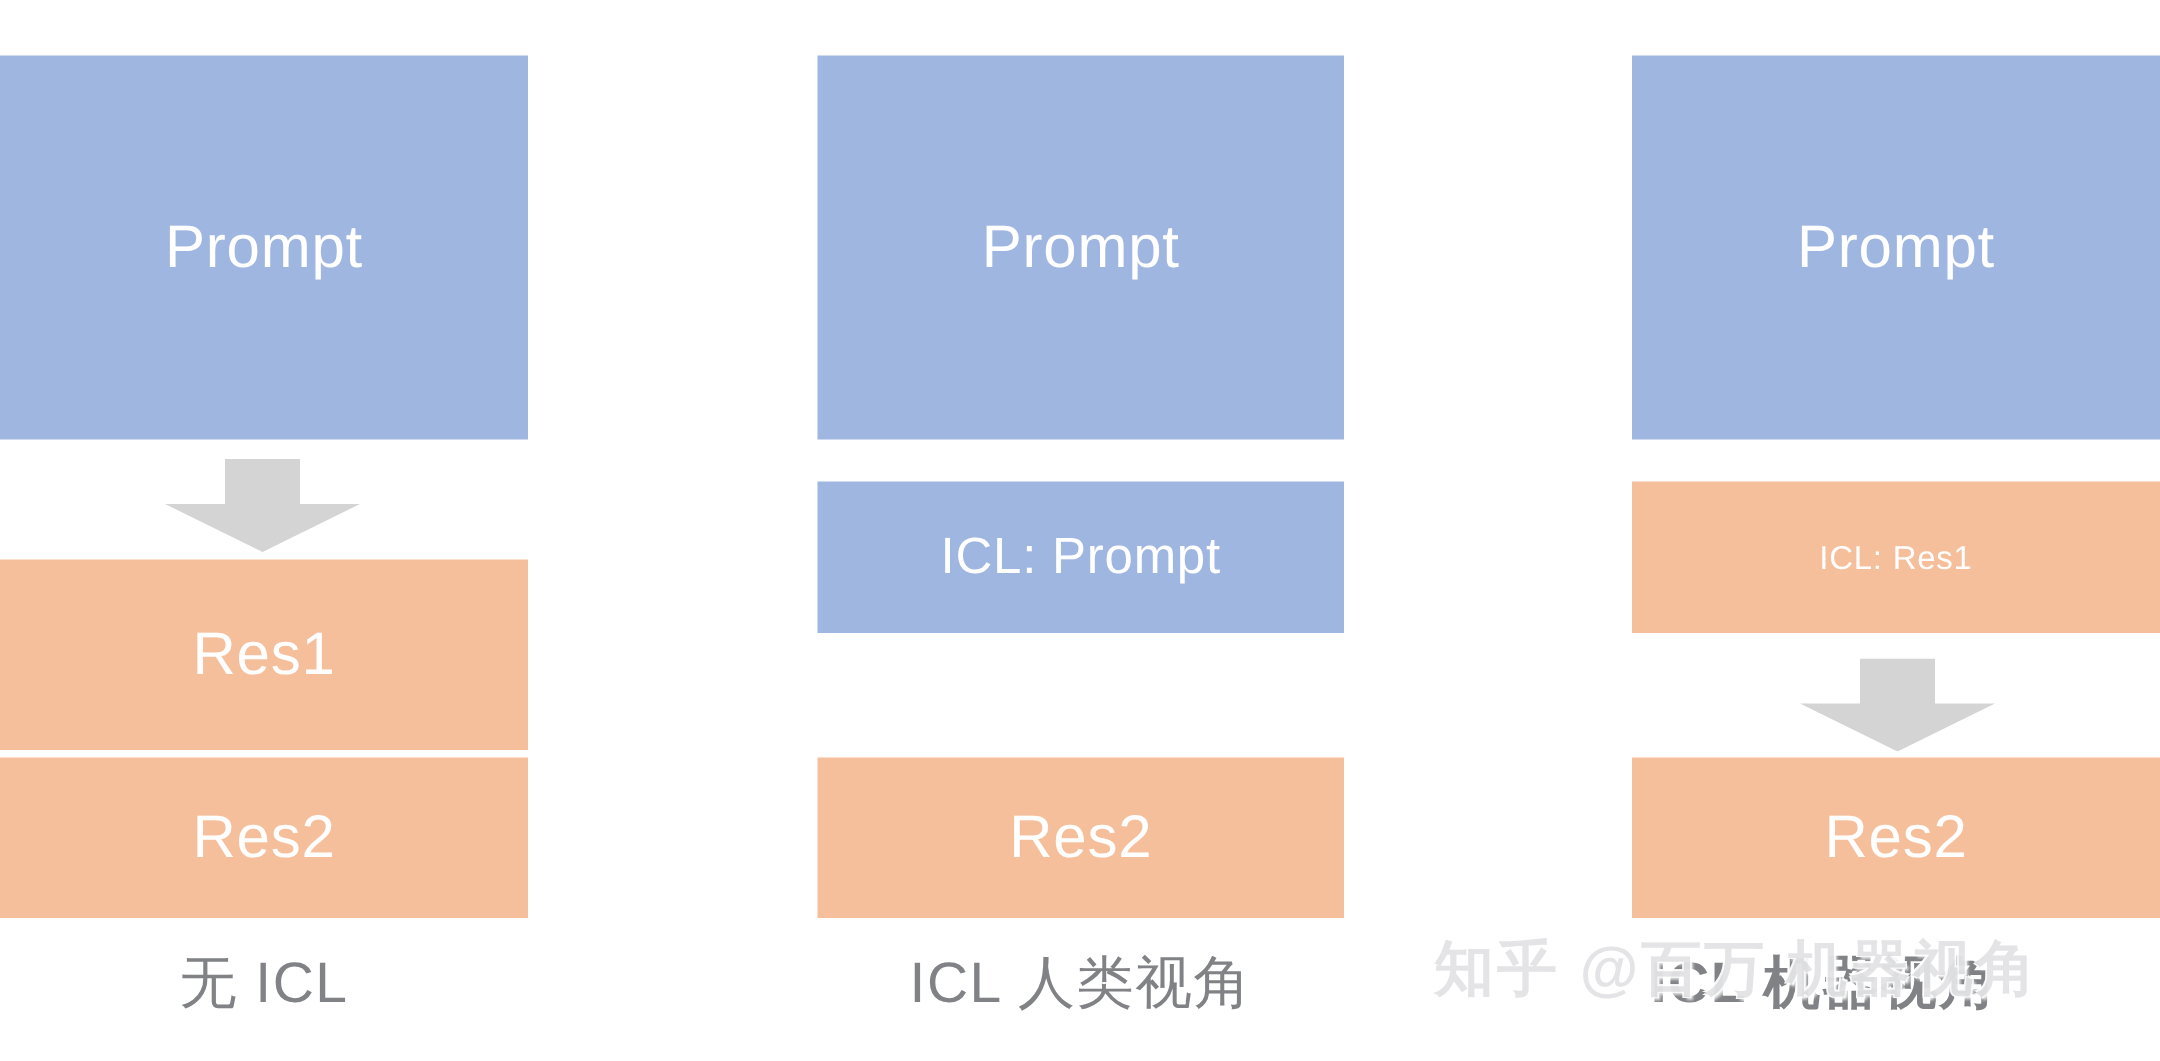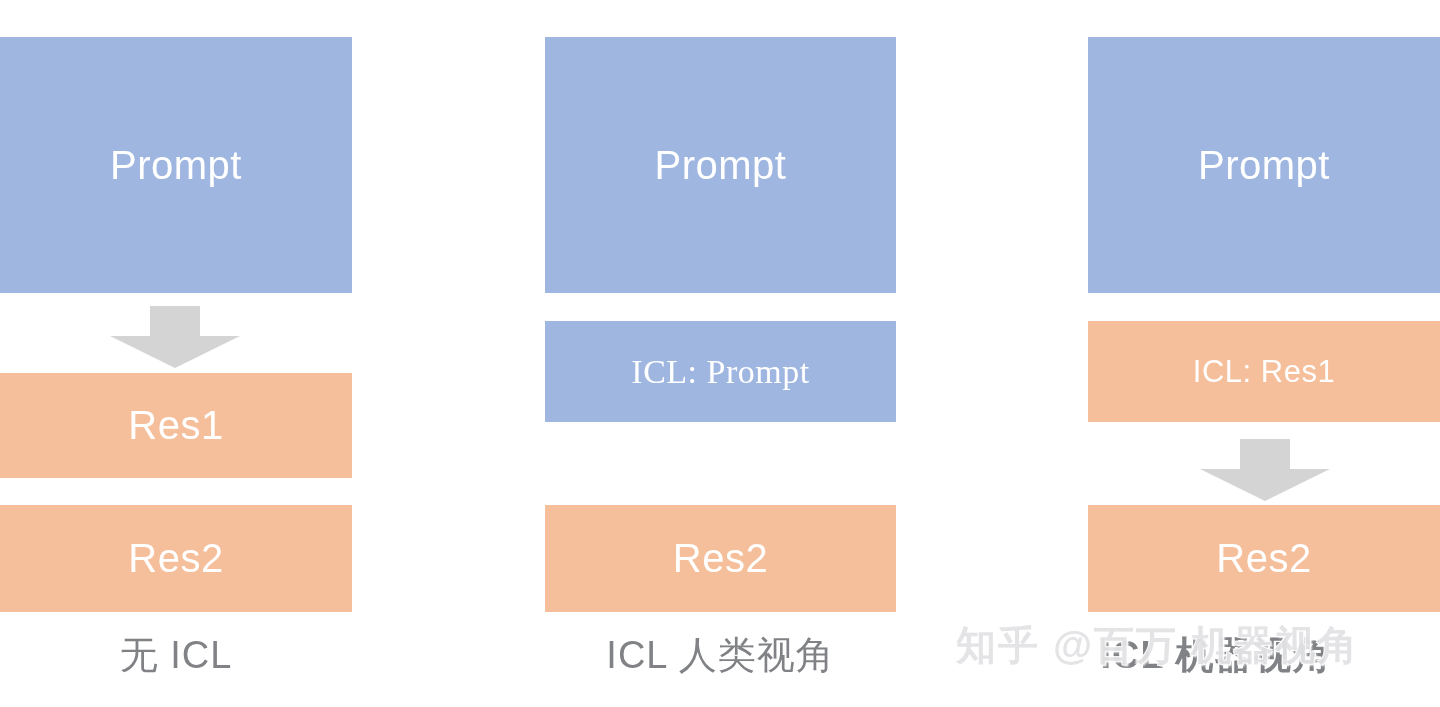--- a/index.html
+++ b/index.html
@@ -42,31 +42,31 @@
     justify-content: center;
     color: #ffffff;
     font-weight: 400;
     letter-spacing: 0.5px;
   }
   .box.blue   { background: #9fb6e0; }
   .box.orange { background: #f5bf9b; }
 
   
   .c1-prompt { top: -3px;  height: 256px; font-size: 40px; }
-  .c1-res1   { top: 333px; height: 105px; font-size: 40px; }
+  .c1-res1   { top: 333px; height: 127px; font-size: 40px; }
   .c1-res2   { top: 465px; height: 107px; font-size: 40px; }
 
   
   .c2-prompt { top: -3px;  height: 256px; font-size: 40px; }
-  .c2-icl    { top: 281px; height: 101px; font-size: 34px; font-family: Liberation Serif, serif; }
+  .c2-icl    { top: 281px; height: 101px; font-size: 34px; }
   .c2-res2   { top: 465px; height: 107px; font-size: 40px; }
 
   
   .c3-prompt { top: -3px;  height: 256px; font-size: 40px; }
-  .c3-icl    { top: 281px; height: 101px; font-size: 31px; align-items: center; }
+  .c3-icl    { top: 281px; height: 101px; font-size: 22px; align-items: center; }
   .c3-res2   { top: 465px; height: 107px; font-size: 40px; }
 
   
   .arrow {
     position: absolute;
     width: 130px;
     height: 62px;
   }
   .arrow svg { display: block; width: 100%; height: 100%; }
 

